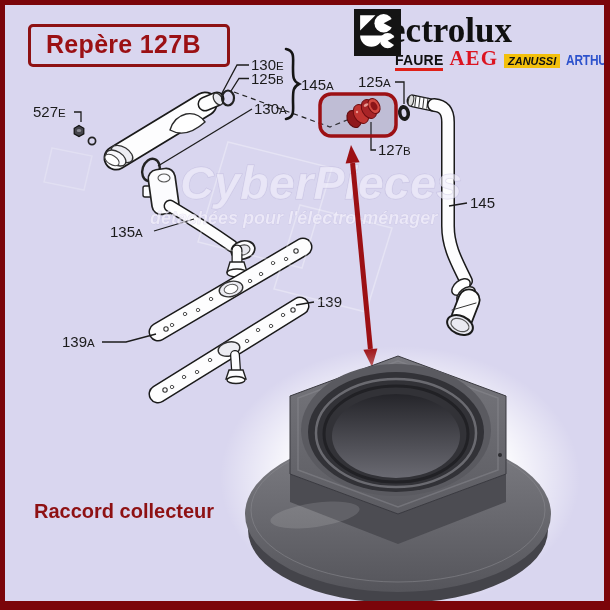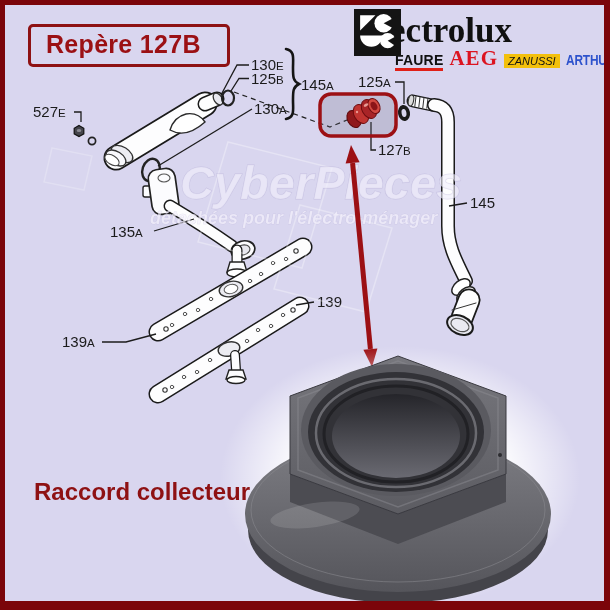--- a/index.html
+++ b/index.html
@@ -16,27 +16,27 @@
   .brand{position:absolute;left:354px;top:9px;width:250px;z-index:10;}
   .brand-row1{display:flex;align-items:flex-start;}
   .mark{width:47px;height:47px;flex:0 0 47px;}
   .brand-name{font-family:"Liberation Serif",serif;font-weight:bold;font-size:35px;
               color:#101010;margin-left:3px;line-height:44px;letter-spacing:0;}
   .brand-row2{display:flex;align-items:baseline;gap:6px;margin:-7px 0 0 41px;}
   .sb-faure{font-weight:800;font-size:14px;color:#0f0f0f;border-bottom:3px solid #e02018;
             letter-spacing:.2px;line-height:15px;}
   .sb-aeg{font-family:"Liberation Serif",serif;font-weight:bold;font-size:21px;color:#dc1420;
           letter-spacing:1px;}
-  .sb-zanussi{font-weight:400;font-style:italic;font-size:11px;color:#111;
+  .sb-zanussi{font-weight:700;font-style:italic;font-size:11px;color:#111;
               background:#f3c00c;padding:1px 4px;}
   .sb-martin{font-weight:bold;font-size:14.5px;color:#2d52cc;transform:scaleX(.82);
              transform-origin:left center;white-space:nowrap;letter-spacing:-.2px;}
   
-  .caption{position:absolute;left:34px;top:478px;z-index:10;color:#8e1113;
-           font-size:24px;font-weight:bold;}
+  .caption{position:absolute;left:34px;top:500px;z-index:10;color:#8e1113;
+           font-size:20px;font-weight:bold;}
   
   svg{position:absolute;left:0;top:0;z-index:1;}
   .plbl{font-family:"Liberation Sans",sans-serif;font-size:15px;fill:#1b1b1b;}
   .sfx{font-size:11.5px;}
   .wm-big{font-family:"Liberation Sans",sans-serif;font-style:italic;font-weight:bold;
           font-size:47px;fill:#f2f0fb;fill-opacity:.62;stroke:#9f96c6;stroke-opacity:.3;
           stroke-width:1;paint-order:stroke;}
   .wm-small{font-family:"Liberation Sans",sans-serif;font-style:italic;font-weight:bold;
           font-size:18px;fill:#f4f2fc;fill-opacity:.68;stroke:#a79dce;stroke-opacity:.3;
           stroke-width:.6;paint-order:stroke;}

